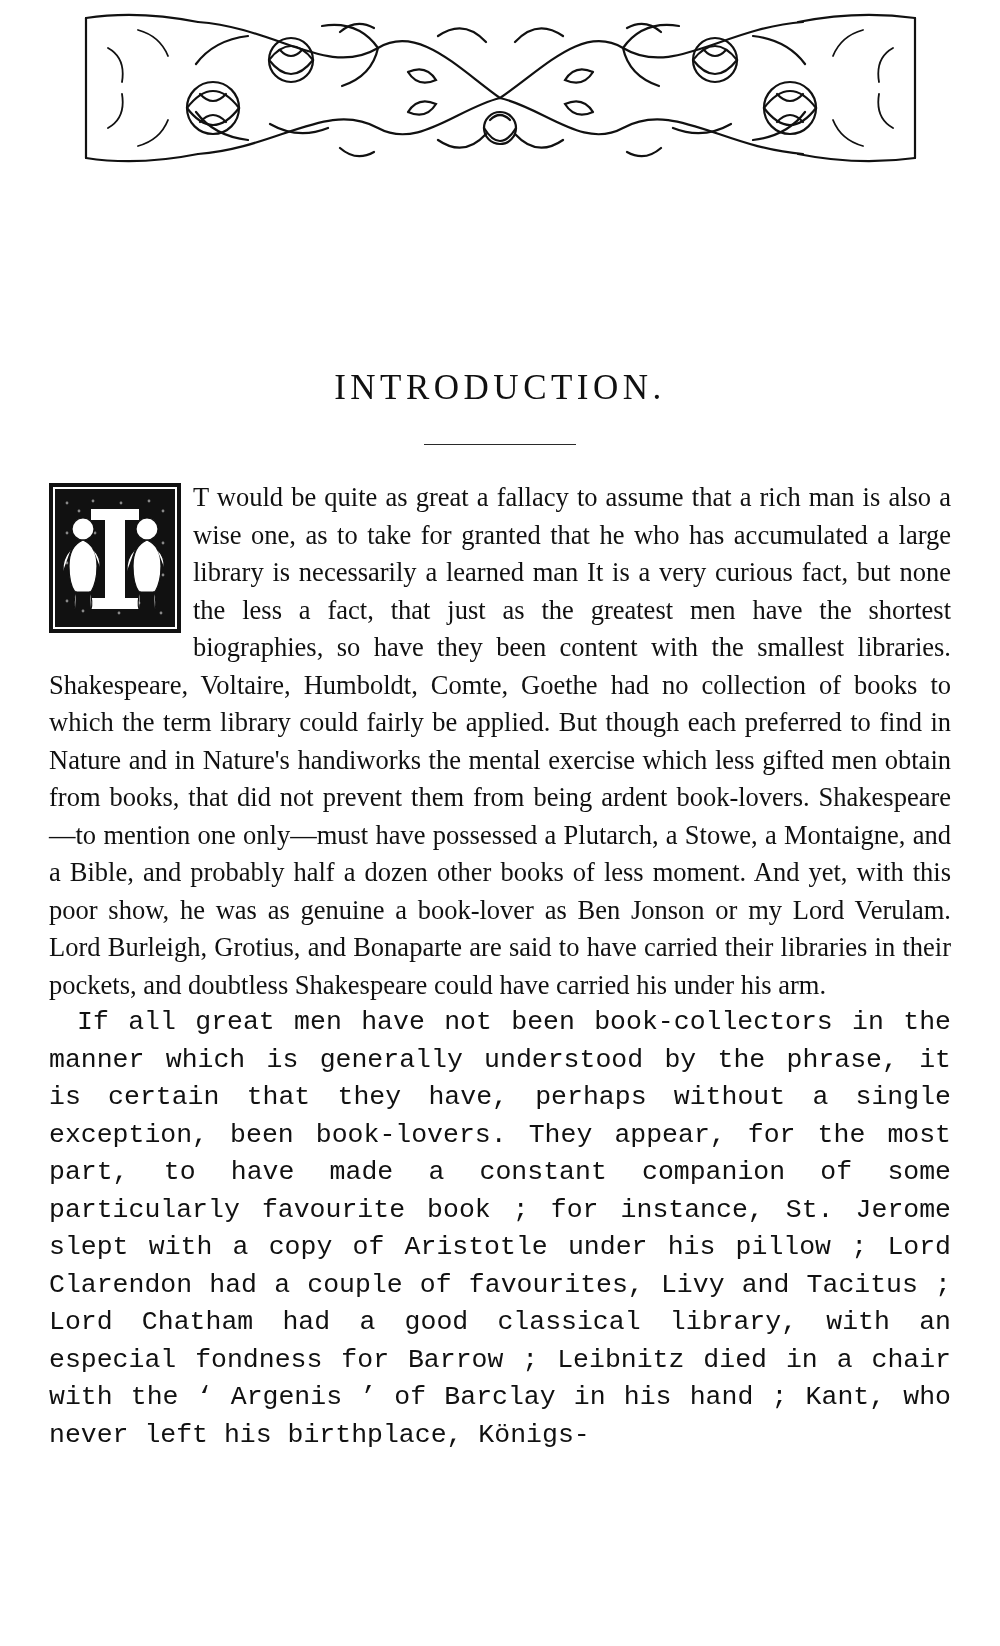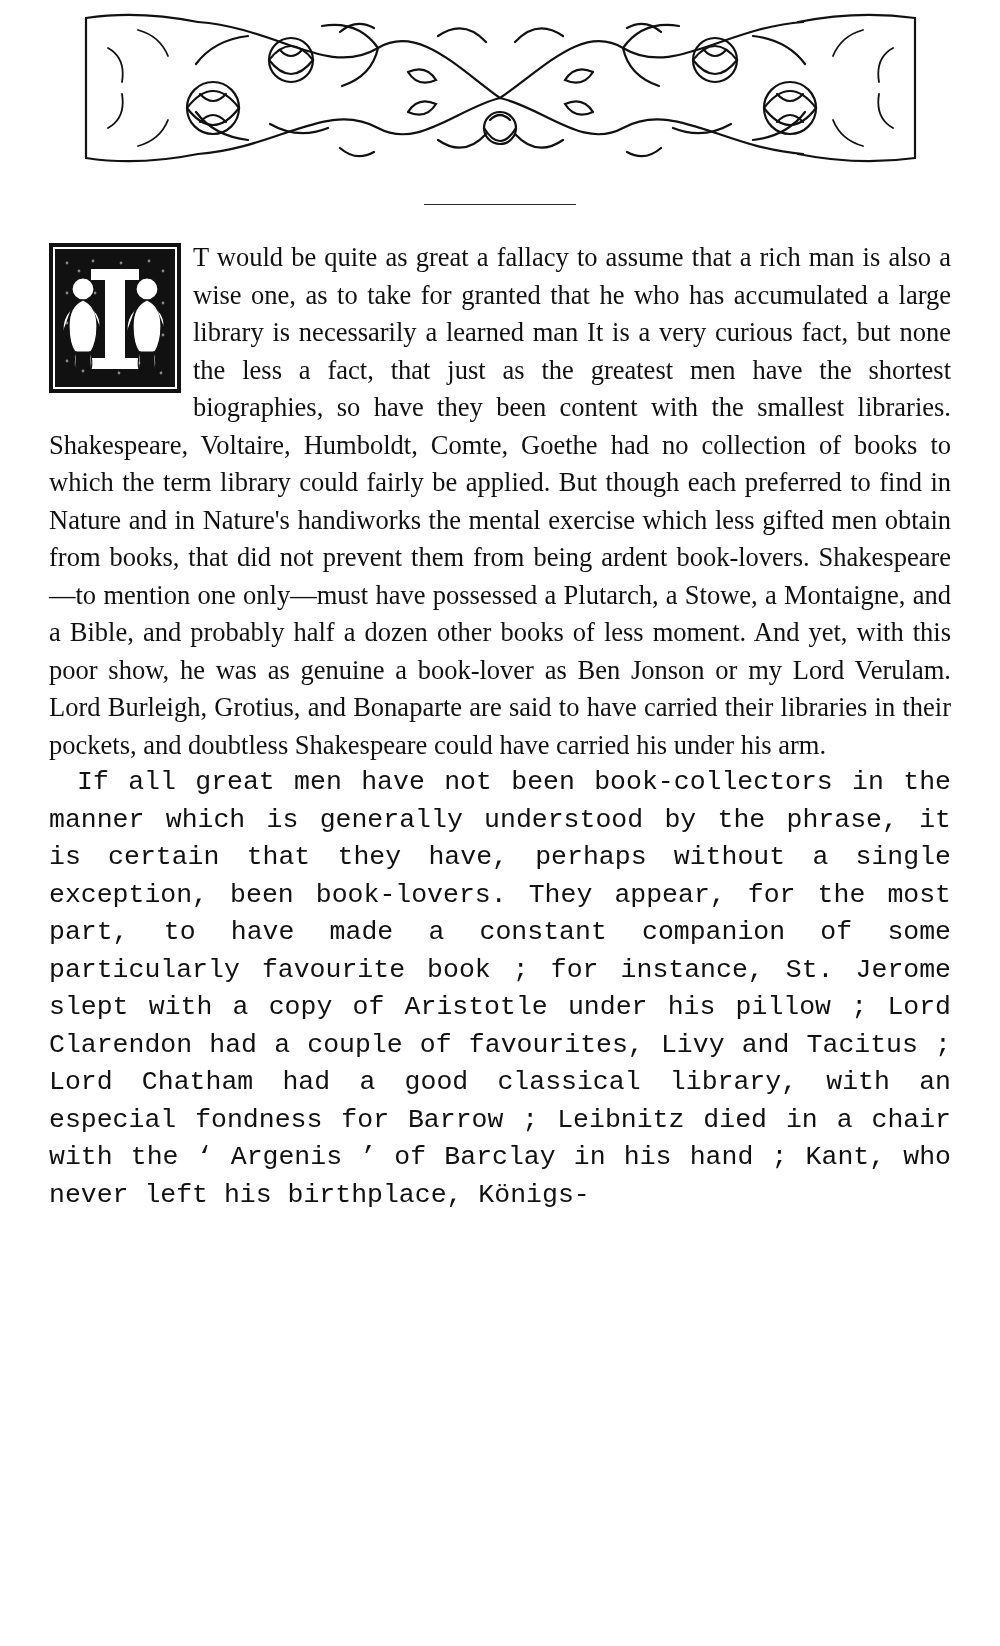--- a/index.html
+++ b/index.html
@@ -140,20 +140,21 @@
         <path d="M262 140 q16 14 34 4 M583 140 q-16 14 -34 4"></path>
 
         <path d="M30 40 q18 10 14 34 M815 40 q-18 10 -14 34" stroke-width="1.8"></path>
         <path d="M30 120 q18 -10 14 -34 M815 120 q-18 -10 -14 -34" stroke-width="1.8"></path>
         <path d="M60 22 q22 6 30 26 M785 22 q-22 6 -30 26" stroke-width="1.8"></path>
         <path d="M60 138 q22 -6 30 -26 M785 138 q-22 -6 -30 -26" stroke-width="1.8"></path>
       </g>
     </svg>
   </div>
 
+  <h1 class="title">INTRODUCTION.</h1>
   <div class="title-rule"></div>
 
   <div class="body-wrap">
 
     <div class="dropcap">
       <svg viewBox="0 0 132 150" xmlns="http://www.w3.org/2000/svg" aria-hidden="true">
         <rect x="0" y="0" width="132" height="150" fill="#111"></rect>
         <rect x="5" y="5" width="122" height="140" fill="none" stroke="#fff" stroke-width="2"></rect>
 
         <g fill="#fff" opacity="0.5">

